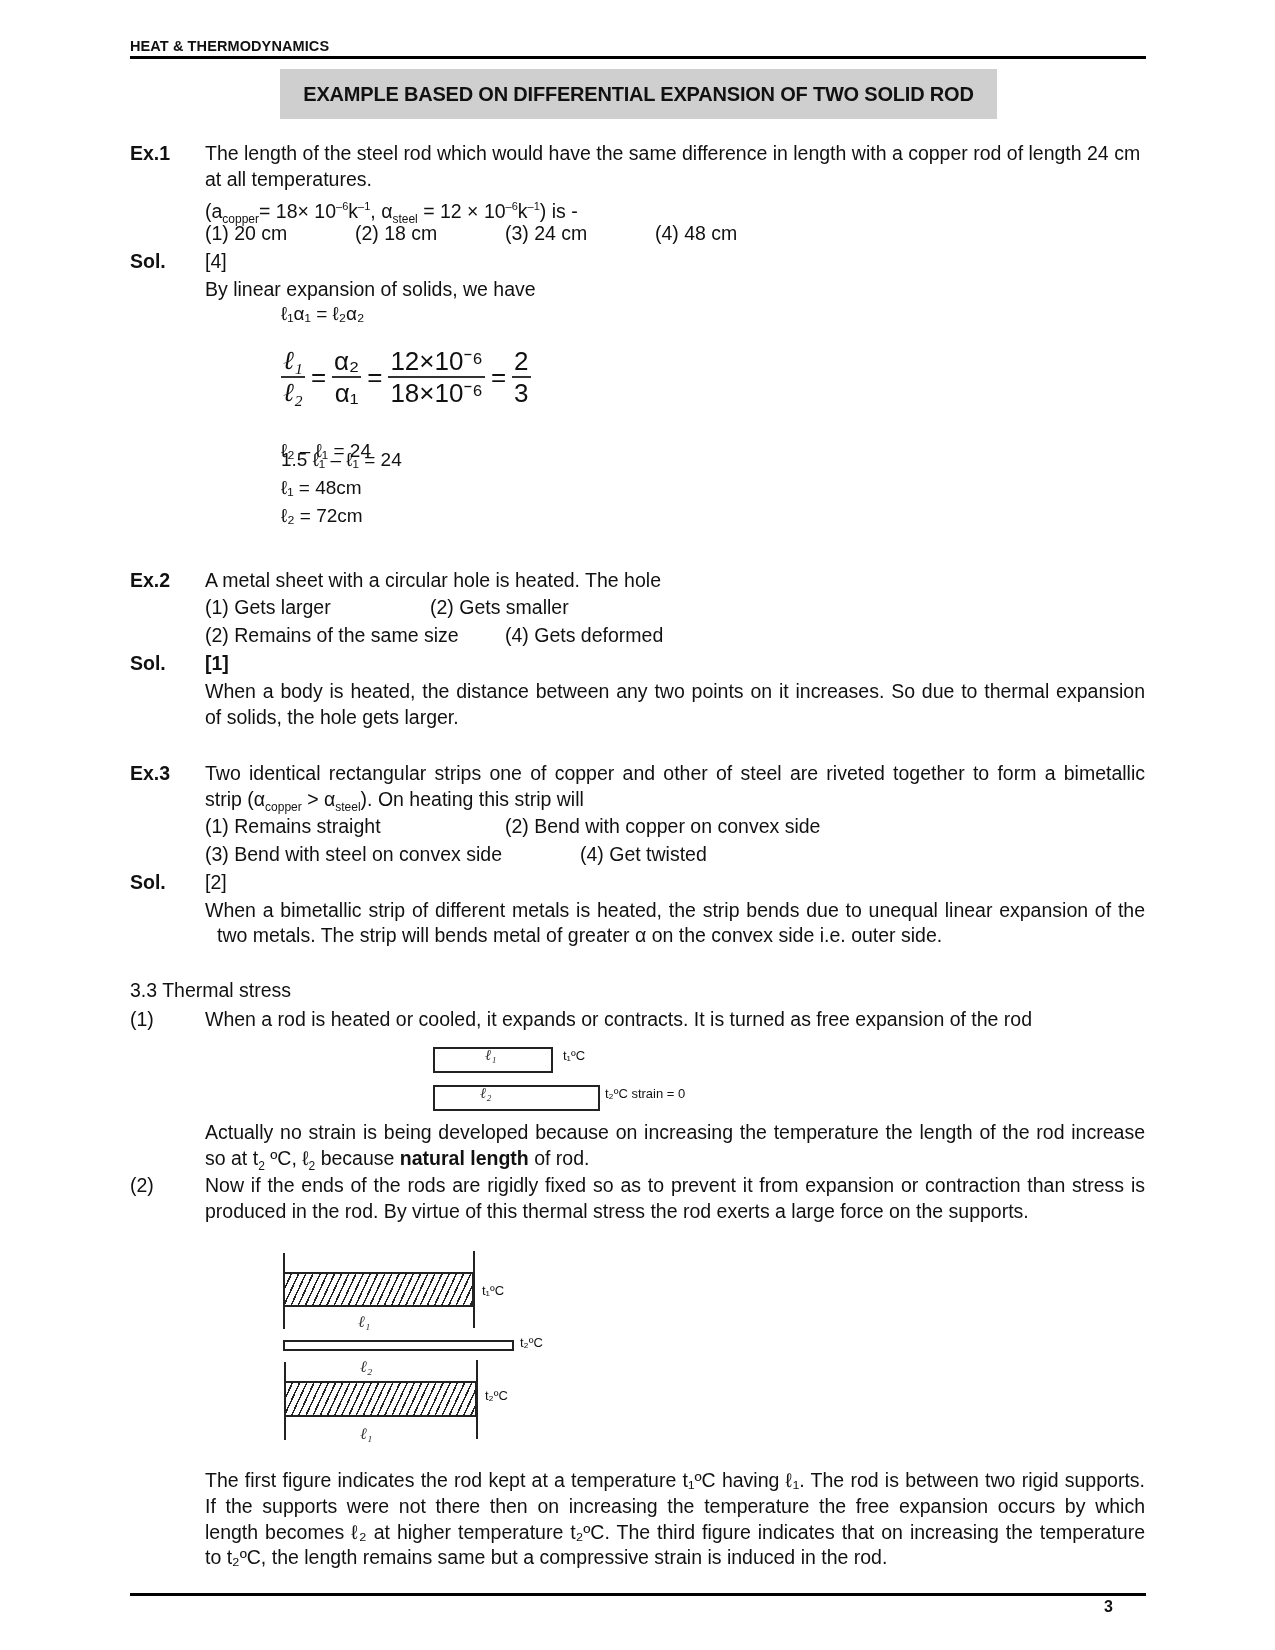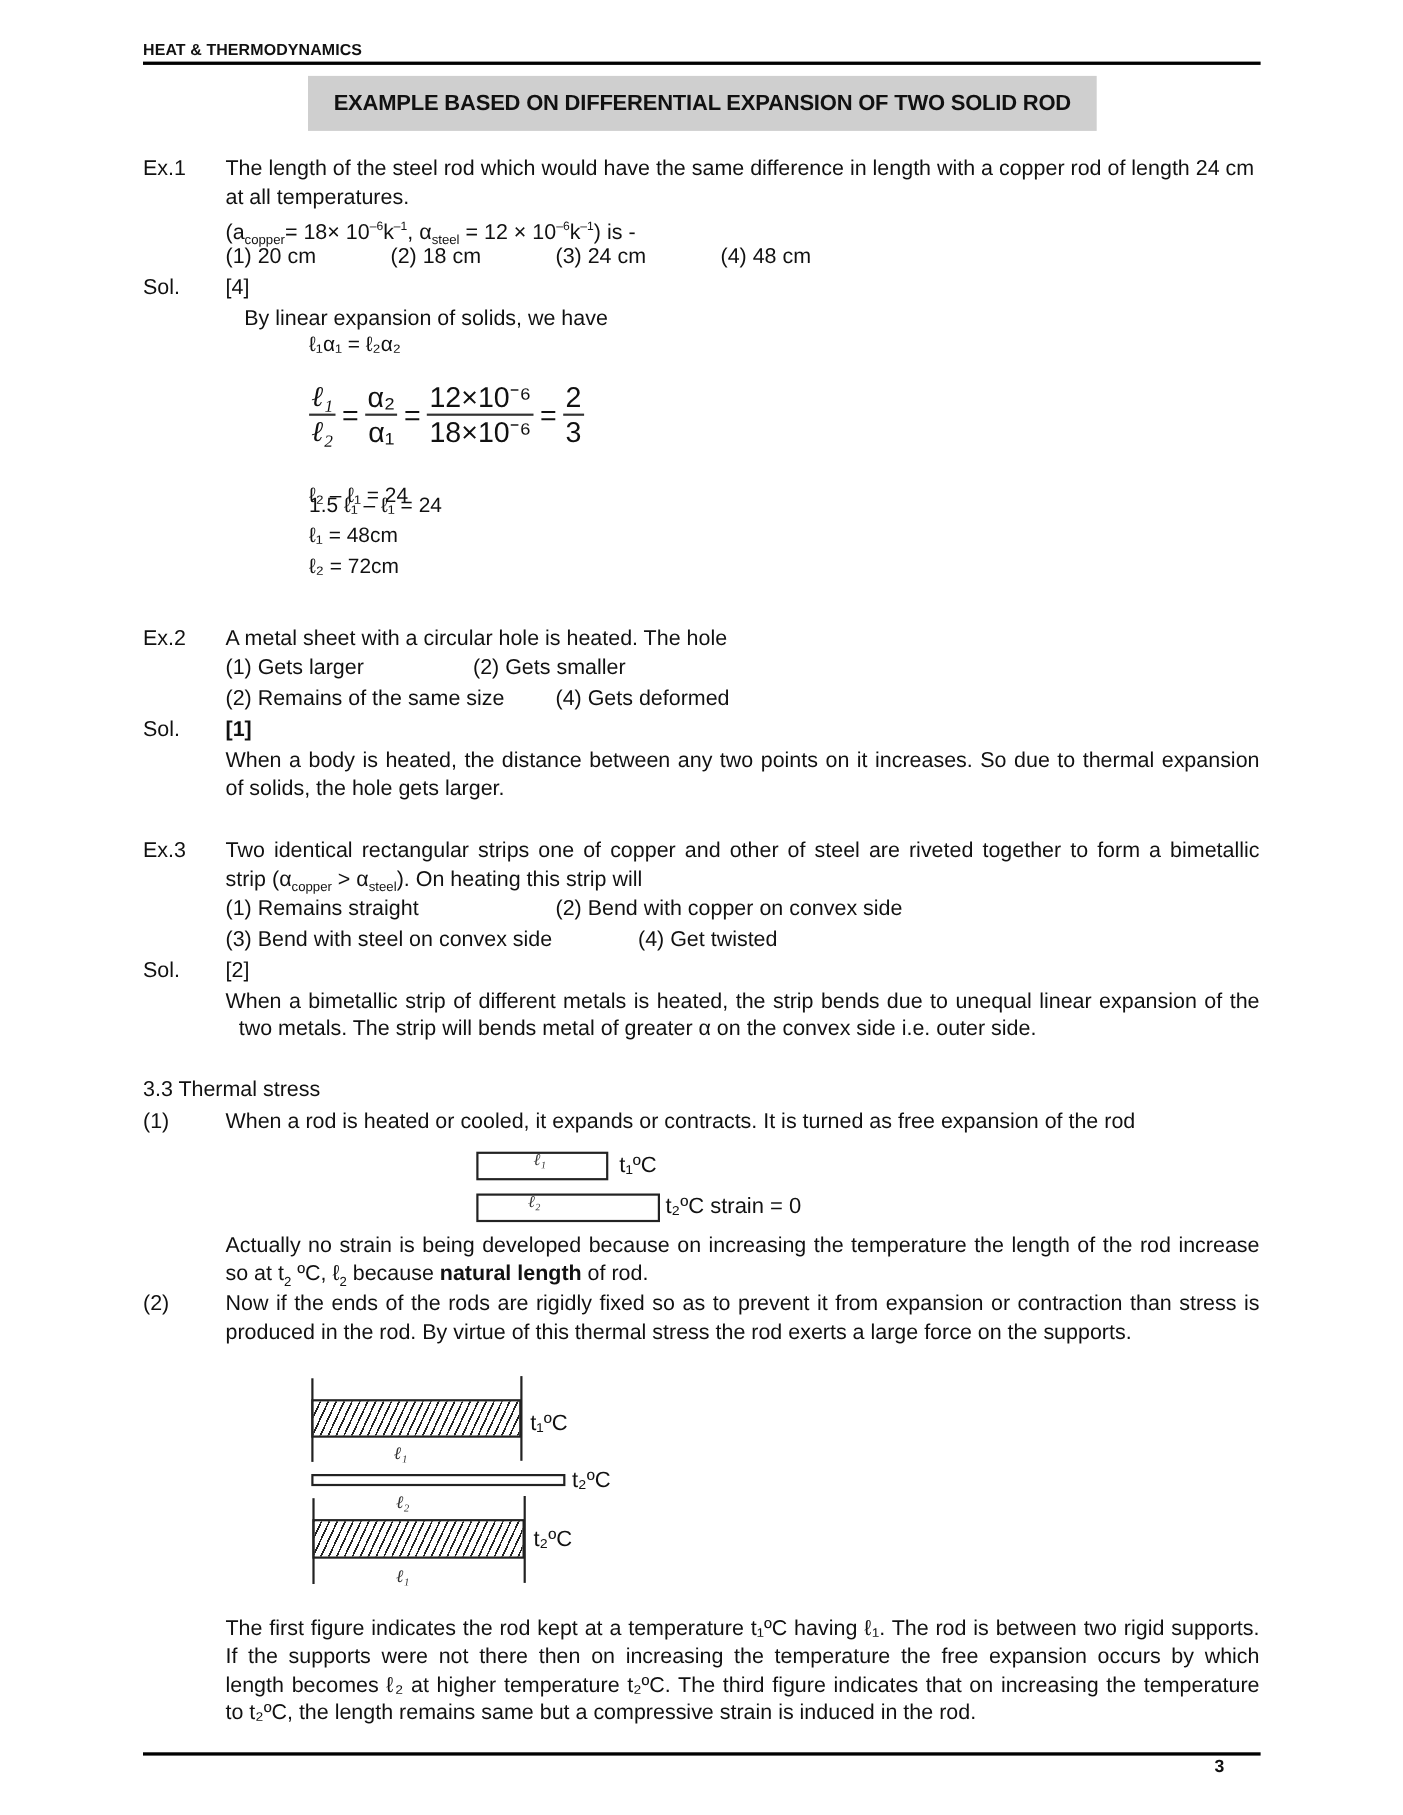--- a/index.html
+++ b/index.html
@@ -5,35 +5,35 @@
   html, body { margin:0; padding:0; background:#fff; }
   body { width:1275px; height:1650px; position:relative; overflow:hidden;
          font-family:"Liberation Sans", sans-serif; color:#111; }
   .abs { position:absolute; white-space:nowrap;text-align:center; }
   .hdr { left:130px; top:38px; font-size:14.5px; font-weight:bold; letter-spacing:0.1px; }
   .rule { position:absolute; background:#000; }
   .banner { position:absolute; left:280px; top:69px; width:717px; height:50px; background:#cfcfcf;
             display:flex; align-items:center; justify-content:center;
             font-weight:bold; font-size:20px; letter-spacing:-0.2px; }
   .t { font-size:19.5px; line-height:26px; }
-  .lbl { left:130px; font-weight:normal; }
+  .lbl { left:130px; font-weight:bold; }
   .body { left:205px; }
   .just { width:940px; white-space:normal; text-align:justify; text-align-last:justify; }
   .sub { font-size:12px; vertical-align:-5px; }
   .sup { font-size:11px; vertical-align:8px; }
   .serif { font-family:"Liberation Serif", serif; font-style:italic; }
   .math { font-family:"Liberation Sans", sans-serif; }
   .frac { display:inline-flex; flex-direction:column; align-items:center; vertical-align:middle; }
   .frac .n, .frac .d { font-size:26px; line-height:30px; padding:0 2px; }
   .frac .bar { height:2px; background:#333; align-self:stretch; }
   .eq { font-size:26px; margin:0 6px; vertical-align:middle; }
   .rod { position:absolute; border:2px solid #222; background:#fff; box-sizing:border-box; }
   .hatched { background: repeating-linear-gradient(115deg, #fff 0 5px, #222 5px 6.5px); }
   .support { position:absolute; width:2px; background:#222; }
-  .lab { position:absolute; font-size:20px; white-space:nowrap; }
+  .lab { position:absolute; font-size:13px; white-space:nowrap; }
   .ell { font-family:"Liberation Serif", serif; font-style:italic; color:#333; }
 </style>
 </head>
 <body>
 
 <div class="abs hdr">HEAT &amp; THERMODYNAMICS</div>
 <div class="rule" style="left:130px; top:56px; width:1016px; height:3px;"></div>
 <div class="banner">
     <span>EXAMPLE BASED ON DIFFERENTIAL EXPANSION OF TWO SOLID ROD</span>
   </div>
@@ -43,21 +43,21 @@
 <div class="abs t body" style="top:166px;">at all temperatures.</div>
 <div class="abs t body" style="top:193px;">
   <span>(a</span><span class="sub">copper</span><span>= 18× 10</span><span class="sup">–6</span><span>k</span><span class="sup">–1</span><span>, α</span><span class="sub">steel</span><span> = 12 × 10</span><span class="sup">–6</span><span>k</span><span class="sup">–1</span><span>) is -</span>
 </div>
 <div class="abs t" style="top:220px; left:205px;">(1) 20 cm</div>
 <div class="abs t" style="top:220px; left:355px;">(2) 18 cm</div>
 <div class="abs t" style="top:220px; left:505px;">(3) 24 cm</div>
 <div class="abs t" style="top:220px; left:655px;">(4) 48 cm</div>
 <div class="abs t lbl" style="top:248px;">Sol.</div>
 <div class="abs t body" style="top:248px;">[4]</div>
-<div class="abs t body" style="top:276px;margin-left:17px;">By linear expansion of solids, we have</div>
+<div class="abs t body" style="top:276px;">By linear expansion of solids, we have</div>
 
 <div class="abs math" style="top:303px; left:281px; font-size:19px;">ℓ₁α₁ = ℓ₂α₂</div>
 <div class="abs math" style="top:346px; left:281px;">
   <span class="frac">
       <span class="n serif">ℓ₁</span>
       <span class="bar"></span>
       <span class="d serif">ℓ₂</span>
     </span><span class="eq">=</span><span class="frac">
       <span class="n">α₂</span>
       <span class="bar"></span>

